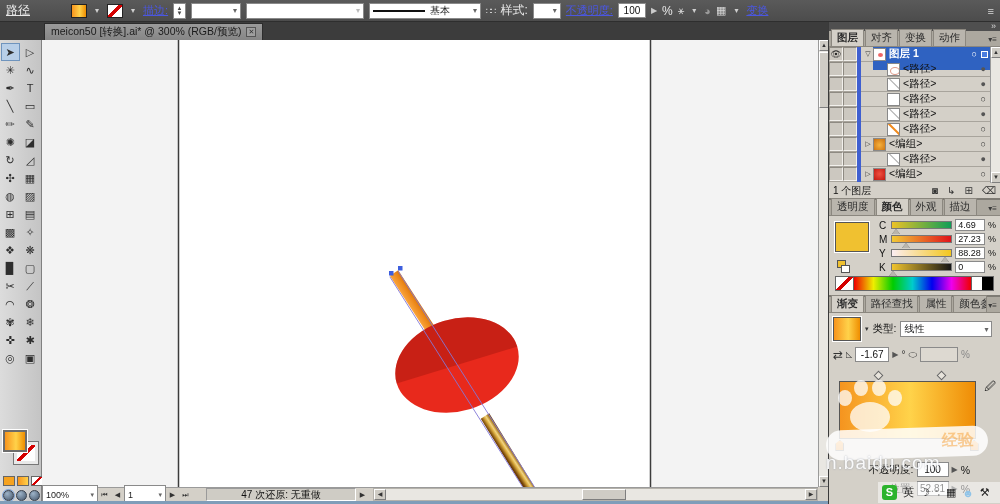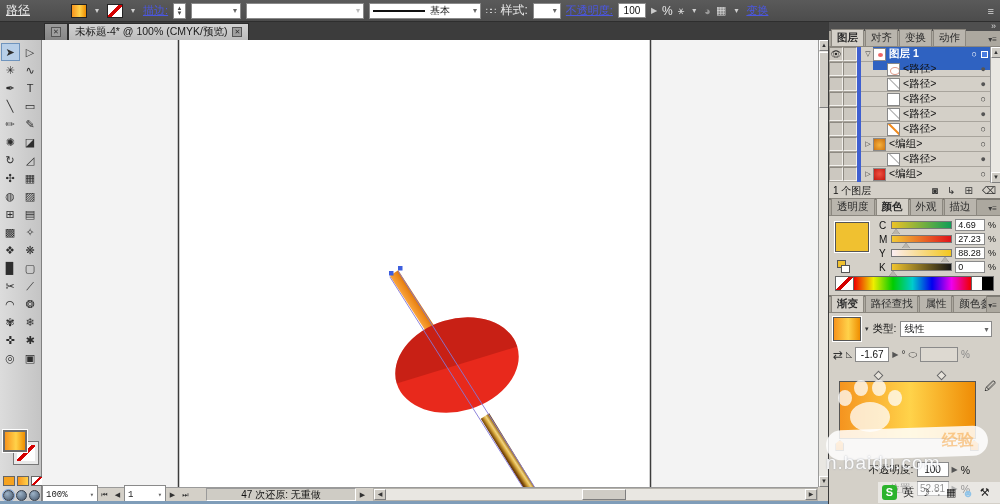--- a/index.html
+++ b/index.html
@@ -48,21 +48,21 @@
 
   
   .canvas { position:absolute; left:42px; top:40px; width:776px; height:447px; background:#f3f3f3; }
   .vscroll { position:absolute; left:818px; top:40px; width:10px; height:447px; background:#e9e7e2; border-left:1px solid #9a9a9a; }
   .vs-btn { width:10px; height:11px; background:#cfccc5; border:1px solid; border-color:#fff #7e7e7e #7e7e7e #fff; font-size:6px; color:#333; text-align:center; line-height:9px; }
   .vs-btn.bottom { position:absolute; bottom:0; }
   .vs-thumb { position:absolute; top:12px; left:0; width:10px; height:56px; background:#cfccc5; border:1px solid; border-color:#fff #7e7e7e #7e7e7e #fff; }
 
   
   .statusbar { position:absolute; left:42px; top:487px; width:776px; height:14px; background:#d4d0c8; display:flex; align-items:center; border-top:1px solid #9a9a9a; }
-  .sb-combo { width:56px; height:19px; background:#fff; border:1px solid #8a8a8a; font-size:9px; display:flex; align-items:center; padding:0 3px; color:#222;font-family:Liberation Mono, monospace; }
+  .sb-combo { width:56px; height:19px; background:#fff; border:1px solid #8a8a8a; font-size:9px; display:flex; align-items:center; padding:0 3px; color:#222; }
   .sb-combo .arw { margin-left:auto; font-size:7px; color:#666; }
   .sb-btn { width:13px; height:13px; font-size:7px; color:#333; display:flex; align-items:center; justify-content:center; }
   .sb-status { width:150px; height:13px; background:#cfccc5; border:1px solid; border-color:#9a9a9a #fff #fff #9a9a9a; font-size:10px; display:flex; align-items:center; justify-content:center; color:#111; margin-left:14px; }
   .hscroll { flex:1; height:13px; background:#e9e7e2; border:1px solid #b5b2ab; display:flex; align-items:center; position:relative; margin-left:4px; }
   .hs-btn { width:12px; height:11px; background:#cfccc5; border:1px solid; border-color:#fff #7e7e7e #7e7e7e #fff; font-size:6px; color:#333; text-align:center; line-height:9px; }
   .hs-thumb { position:absolute; left:47%; width:44px; height:11px; background:#cfccc5; border:1px solid; border-color:#fff #7e7e7e #7e7e7e #fff; }
   .bottom-strip { position:absolute; left:0; top:501px; width:1000px; height:3px; background:#7f9db9; }
 
   
   .dock { position:absolute; left:828px; top:22px; width:172px; height:482px; background:#d4d0c8; border-left:1px solid #3a3a3a; }
@@ -180,24 +180,21 @@
     <span class="mini-arw">▾</span>
   <span class="cb-icon" style="color:#9a9a9a">◕</span>
   <span class="cb-icon">▦</span>
     <span class="mini-arw">▾</span>
   <span class="link">变换</span>
   <span style="margin-left:auto" class="cb-icon">≡</span>
 </div>
 
 <div class="tabbar">
   <div class="doc-tab">
-    <span class="tab-close">✕</span>
-  </div>
-  <div class="doc-tab active">
-    <span>未标题-4* @ 100% (CMYK/预览)</span>
+    <span>meicon50 [转换].ai* @ 300% (RGB/预览)</span>
     <span class="tab-close">✕</span>
   </div>
 </div>
 
 <div class="toolbar">
   <div class="tool-grid">
       <div class="tool active">➤</div>
       <div class="tool">▷</div>
       <div class="tool">✳</div>
       <div class="tool">∿</div>

